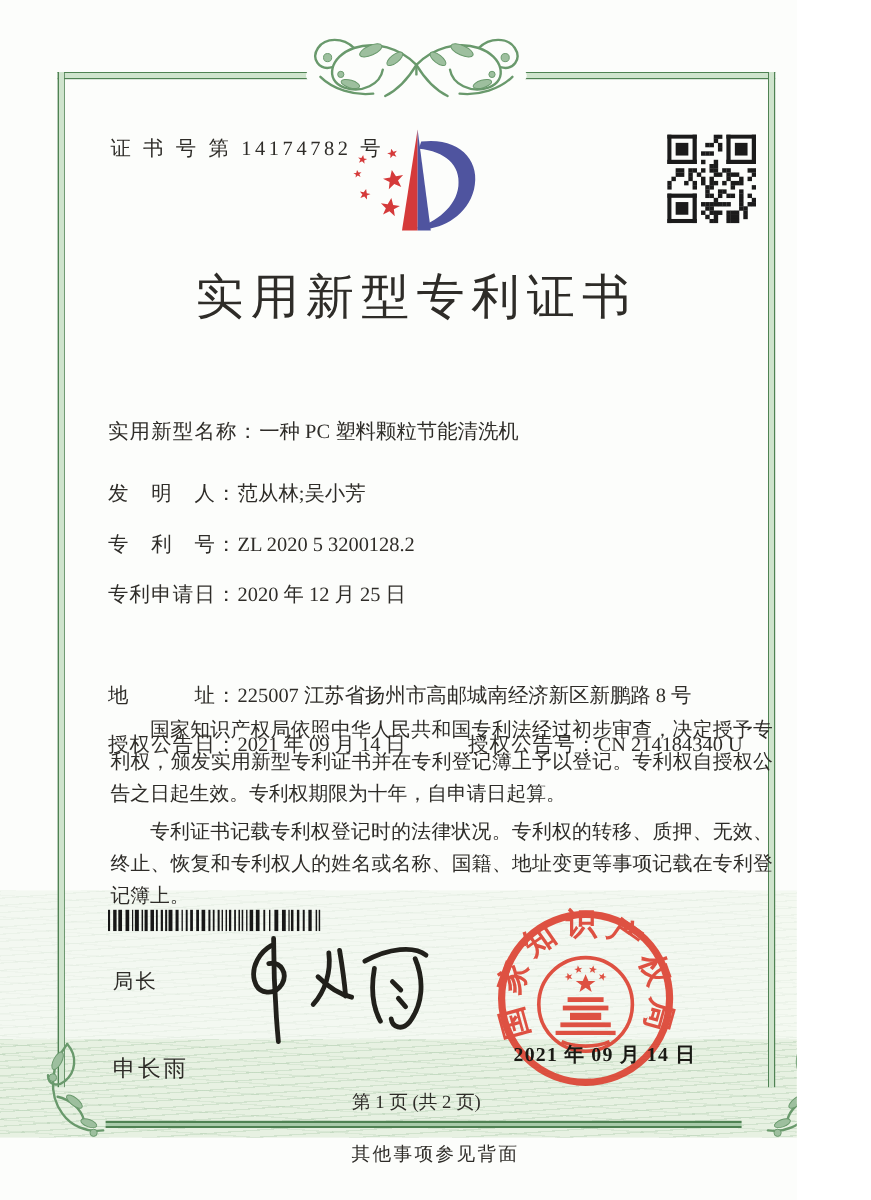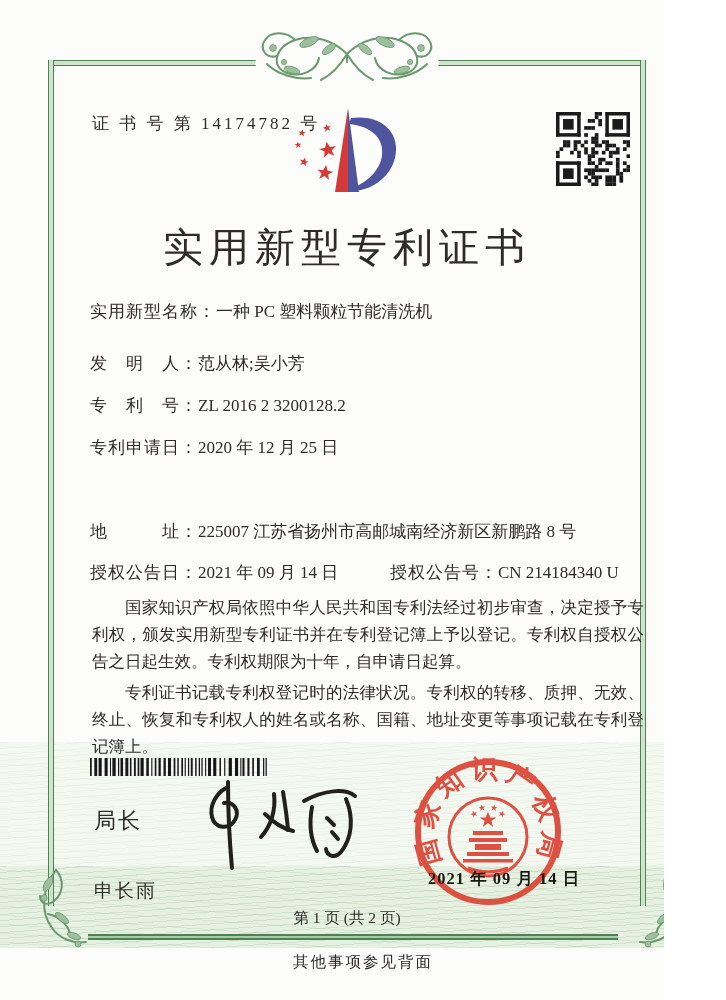--- a/index.html
+++ b/index.html
@@ -41,34 +41,34 @@
   .orn-fill{fill:#9dbf9e;stroke:var(--border-green);stroke-width:.8;}
 
   
   .cert-no{position:absolute;left:92px;top:112px;font-size:17px;letter-spacing:3px;z-index:4;}
   .logo{position:absolute;left:285px;top:102px;z-index:4;}
   .qr{position:absolute;left:556px;top:112px;width:74px;height:74px;z-index:4;}
   .title{position:absolute;left:48px;top:220px;width:598px;text-align:center;
     font-size:40px;font-weight:normal;letter-spacing:6px;z-index:4;}
 
   
-  .field{position:absolute;left:90px;width:556px;font-size:17px;z-index:4;white-space:nowrap;}
+  .field{position:absolute;left:90px;width:556px;font-size:17px;z-index:4;white-space:nowrap;margin-top:48px;}
   .field .lab{letter-spacing:1px;}
   .grant .num{position:absolute;left:300px;top:0;}
 
   
   .body-text{position:absolute;left:88px;top:590px;width:560px;z-index:4;
     font-size:16.5px;line-height:27px;text-align:justify;}
   .body-text p{margin:4px;text-indent:2em;}
 
   
   .barcode{position:absolute;left:90px;top:758px;width:178px;height:18px;z-index:4;}
 
   
-  .signer-role{position:absolute;left:94px;top:806px;font-size:22px;letter-spacing:2px;z-index:4;}
+  .signer-role{position:absolute;left:94px;top:806px;font-size:17px;letter-spacing:2px;z-index:4;}
   .signer-name{position:absolute;left:94px;top:878px;font-size:19px;letter-spacing:2px;z-index:4;}
   .signature{position:absolute;left:188px;top:776px;z-index:5;}
   .sig-stroke{fill:none;stroke:#21201b;stroke-width:4;stroke-linecap:round;stroke-linejoin:round;}
 
   
   .seal{position:absolute;left:396px;top:740px;z-index:4;opacity:.88;}
   .seal-red{stroke:var(--seal-red);}
   .seal-fill{fill:var(--seal-red);}
   .seal-date{position:absolute;left:428px;top:868px;font-size:16.5px;font-weight:bold;
     letter-spacing:1px;z-index:6;color:#191914;}
@@ -290,21 +290,21 @@
 
   <div class="title">实用新型专利证书</div>
 
   <div class="field" style="top:300px">
     <span class="lab">实用新型名称：</span><span>一种 PC 塑料颗粒节能清洗机</span>
   </div>
   <div class="field" style="top:352px">
     <span class="lab">发　明　人：</span><span>范从林;吴小芳</span>
   </div>
   <div class="field" style="top:394px">
-    <span class="lab">专　利　号：</span><span>ZL 2016 2 3200128.2</span>
+    <span class="lab">专　利　号：</span><span>ZL 2020 5 3200128.2</span>
   </div>
   <div class="field" style="top:436px">
     <span class="lab">专利申请日：</span><span>2020 年 12 月 25 日</span>
   </div>
   <div class="field" style="top:520px">
     <span class="lab">地　　　址：</span><span>225007 江苏省扬州市高邮城南经济新区新鹏路 8 号</span>
   </div>
   <div class="field grant" style="top:561px">
     <span><span class="lab">授权公告日：</span><span>2021 年 09 月 14 日</span></span>
     <span class="num"><span class="lab">授权公告号：</span><span>CN 214184340 U</span></span>

